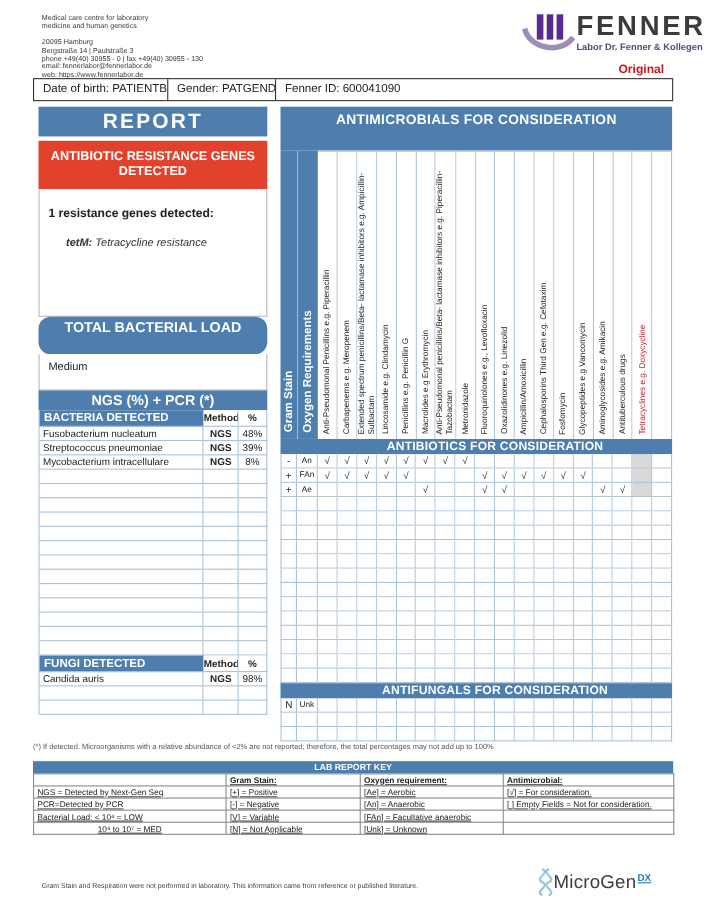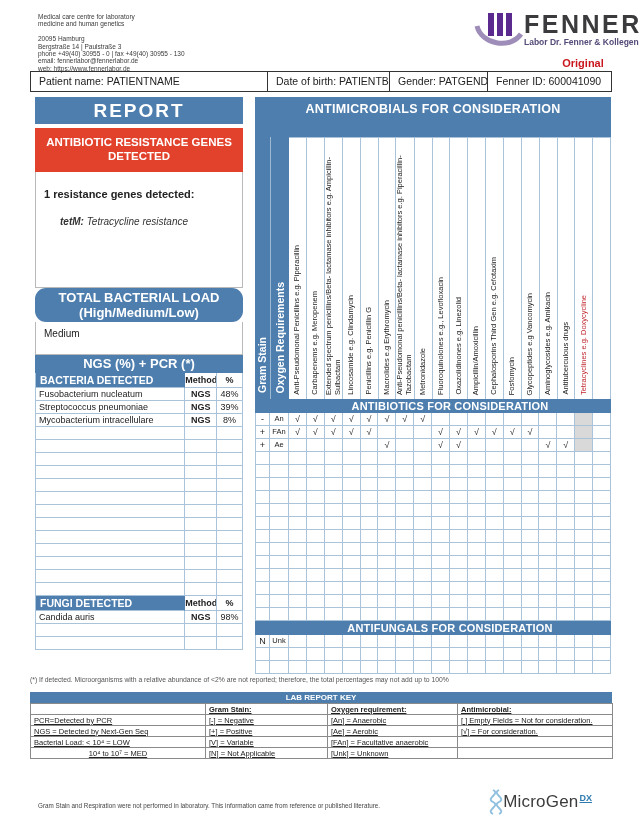--- a/index.html
+++ b/index.html
@@ -102,41 +102,39 @@
     </svg>
     <div class="logo-text">
       <div class="logo-name">FENNER</div>
       <div class="logo-sub">Labor Dr. Fenner &amp; Kollegen</div>
     </div>
   </div>
   <div class="logo-stamp">Original</div>
 </div>
 
 <div class="patient-bar">
-  <div class="pcell p1">Patient name: PATIENTNAME</div>
   <div class="pcell p2">Date of birth: PATIENTBIRTH</div>
   <div class="pcell p3">Gender: PATGENDER</div>
   <div class="pcell p4">Fenner ID: 600041090</div>
 </div>
 
 <div class="left-panel">
   <div class="blue report-title">REPORT</div>
   <div class="red-box">
     <div>ANTIBIOTIC RESISTANCE GENES</div>
     <div>DETECTED</div>
   </div>
   <div class="genes-box">
     <div class="genes-count">1 resistance genes detected:</div>
     <div class="gene-line">
       <span class="gene-name">tetM:</span><span> Tetracycline resistance</span>
     </div>
   </div>
   <div class="blue load-header">
     <div>TOTAL BACTERIAL LOAD</div>
-    <div>(High/Medium/Low)</div>
   </div>
   <div class="load-value">Medium</div>
   <div class="blue ngs-header">NGS (%) + PCR (*)</div>
 
   <div class="ltable">
     <div class="trow lthead">
       <div class="c-name">BACTERIA DETECTED</div>
       <div class="c-method">Method</div>
       <div class="c-pct">%</div>
     </div>
@@ -749,30 +747,30 @@
   <div class="blue key-title">LAB REPORT KEY</div>
   <table class="key">
     <tbody id="key-tbody">
         <tr>
           <td class="khead kc1"></td>
           <td class="khead kc2">Gram Stain:</td>
           <td class="khead kc3">Oxygen requirement:</td>
           <td class="khead kc4">Antimicrobial:</td>
         </tr>
         <tr>
+          <td class="kc1">NGS = Detected by Next-Gen Seq</td>
+          <td class="kc2">[+] = Positive</td>
+          <td class="kc3">[Ae] = Aerobic</td>
+          <td class="kc4">[√] = For consideration.</td>
+        </tr>
+        <tr>
           <td class="kc1">PCR=Detected by PCR</td>
           <td class="kc2">[-] = Negative</td>
           <td class="kc3">[An] = Anaerobic</td>
           <td class="kc4">[ ] Empty Fields = Not for consideration.</td>
-        </tr>
-        <tr>
-          <td class="kc1">NGS = Detected by Next-Gen Seq</td>
-          <td class="kc2">[+] = Positive</td>
-          <td class="kc3">[Ae] = Aerobic</td>
-          <td class="kc4">[√] = For consideration.</td>
         </tr>
         <tr>
           <td class="kc1">Bacterial Load:  &lt; 10⁴ = LOW</td>
           <td class="kc2">[V] = Variable</td>
           <td class="kc3">[FAn] = Facultative anaerobic</td>
           <td class="kc4"></td>
         </tr>
         <tr>
           <td class="kc1 kcenter">10⁴ to 10⁷ = MED</td>
           <td class="kc2">[N] = Not Applicable</td>

